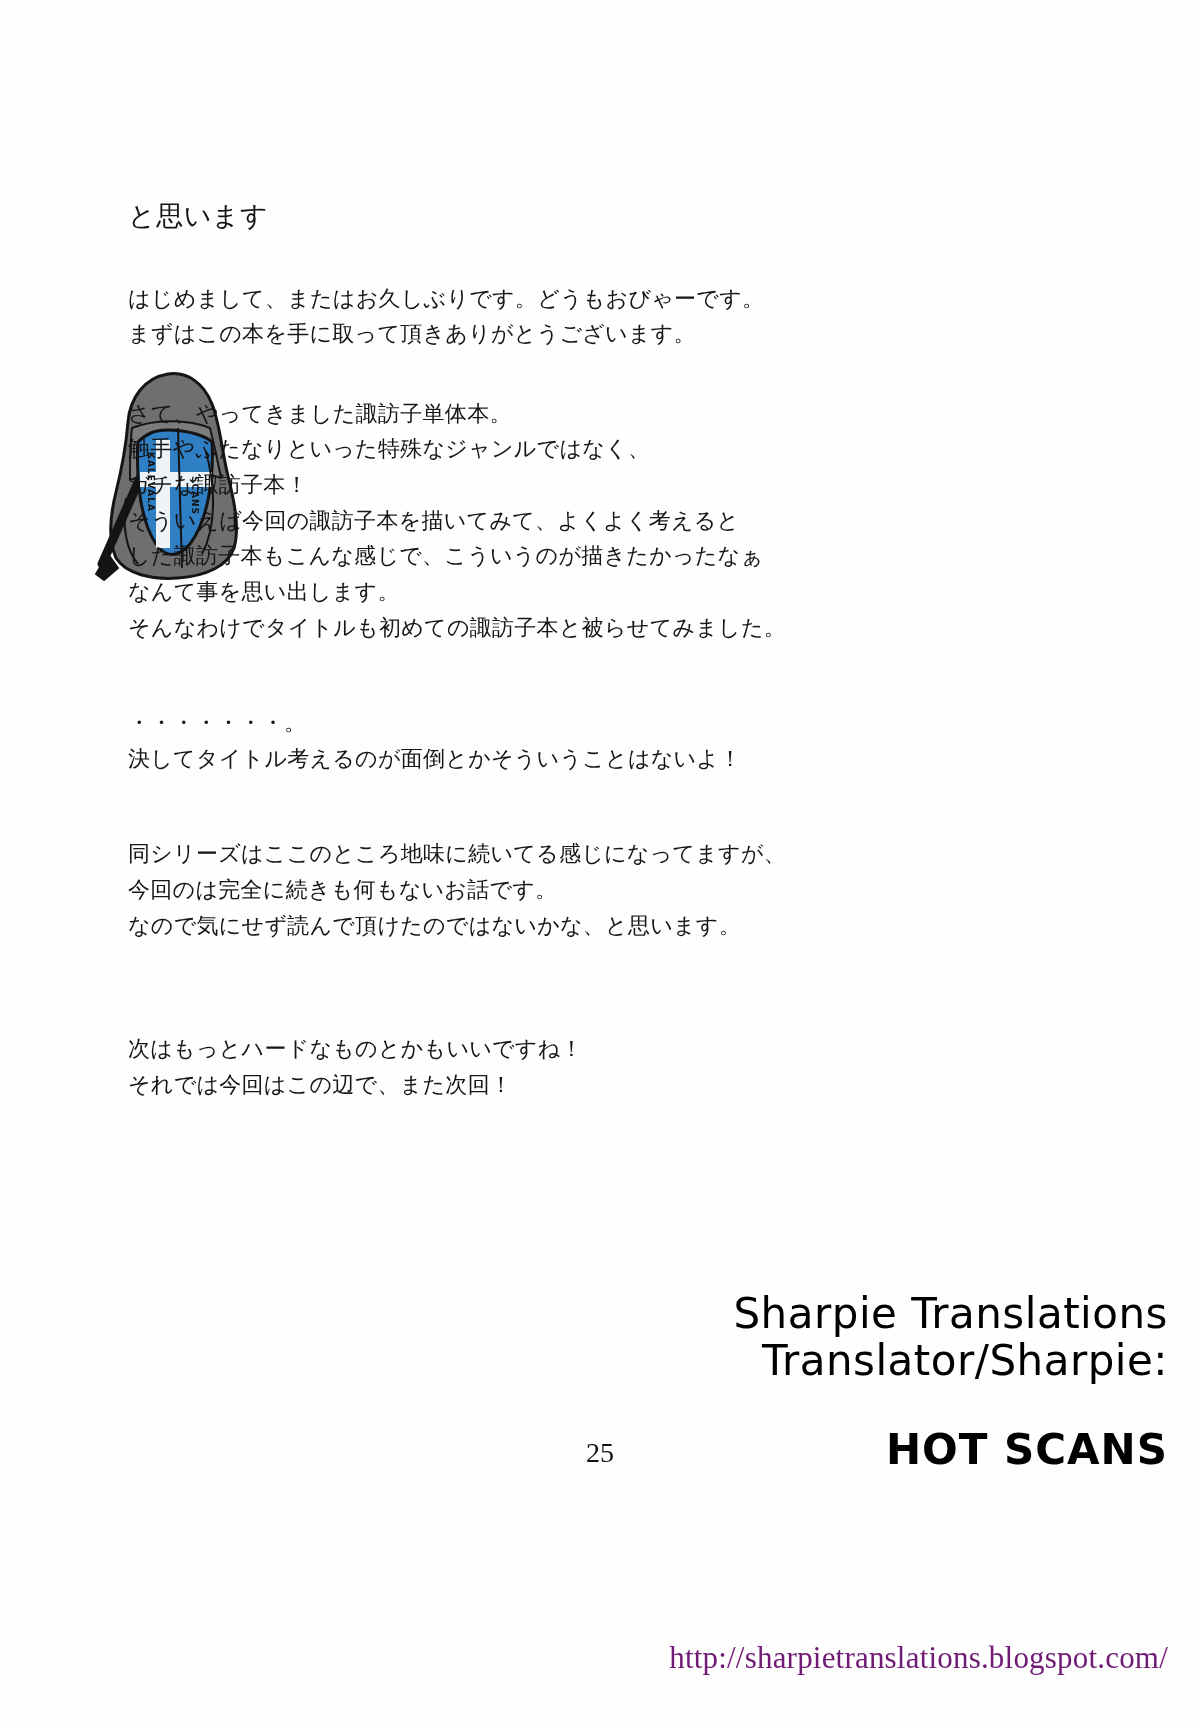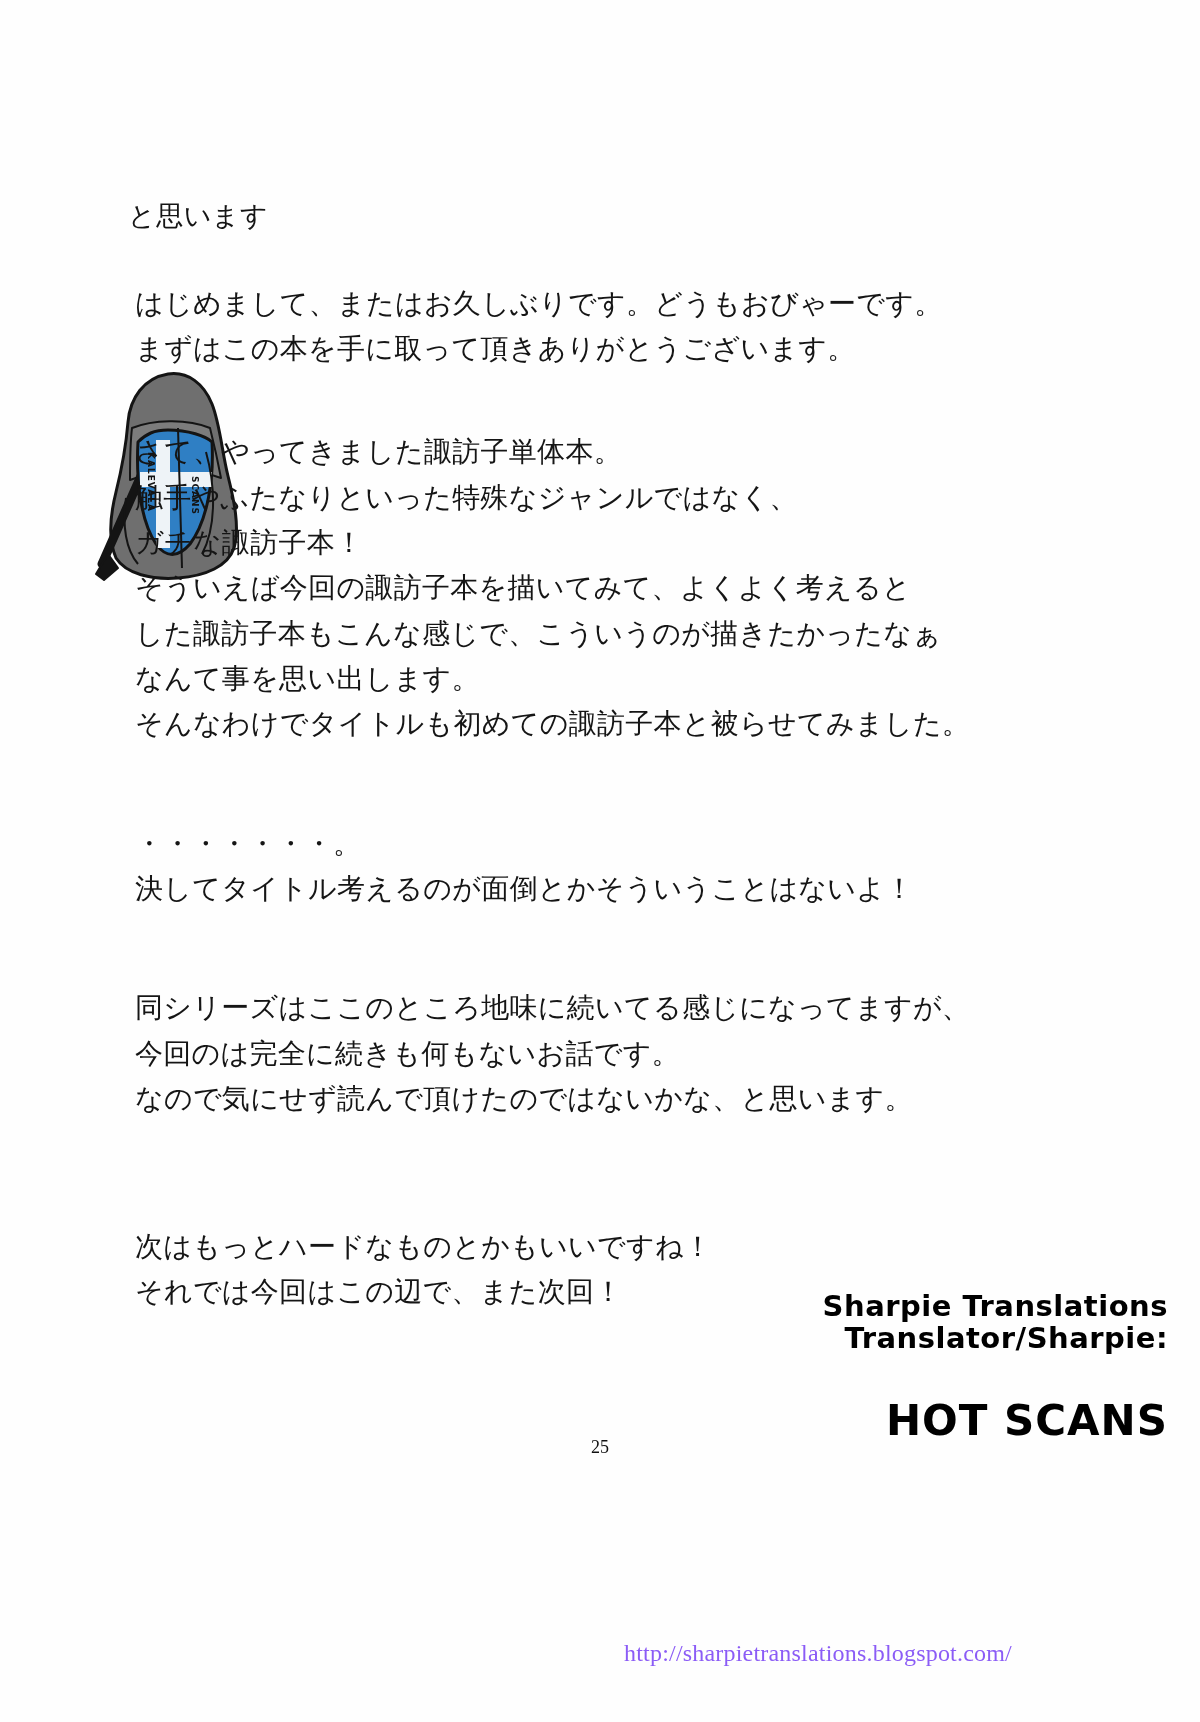--- a/index.html
+++ b/index.html
@@ -33,25 +33,25 @@
   .heading {
     font-size: 27px;
     line-height: 1.5;
     letter-spacing: 0.5px;
     color: #151515;
     margin: 0 0 44px 0;
     font-weight: 400;
   }
 
   .para {
-    font-size: 28px;
+    font-size: 22px;
     line-height: 1.62;
     letter-spacing: 0.3px;
     color: #151515;
-    margin: 7px;
+    margin: 0;
     white-space: pre-line;
   }
   .gap-md { height: 44px; }
   .gap-lg { height: 60px; }
 
   
   .emblem {
     position: absolute;
     left: 82px;
     top: 368px;
@@ -60,61 +60,61 @@
     pointer-events: none;
   }
 
   
   .page-number {
     position: absolute;
     left: 0;
     right: 0;
     top: 1437px;
     text-align: center;
-    font-size: 18px;
+    font-size: 28px;
     font-family: "Liberation Serif", serif;
     color: #111;
   }
 
   
   .credits {
     position: absolute;
     right: 32px;
     top: 1290px;
     width: 640px;
     text-align: right;
     color: #000;
   }
   .credit-line {
     font-family: "DejaVu Sans", sans-serif;
-    font-weight: 700;
-    font-size: 29px;
+    font-weight: 400;
+    font-size: 42px;
     line-height: 1.12;
     letter-spacing: 0.5px;
     white-space: nowrap;
   }
   .credit-name {
     font-family: "DejaVu Sans", sans-serif;
     font-weight: 700;
     font-size: 42px;
     line-height: 1.12;
     letter-spacing: 1px;
     margin-top: 42px;
     white-space: nowrap;
   }
   .credit-url {
     position: absolute;
     right: 32px;
     top: 1640px;
     width: 700px;
-    text-align: center;
+    text-align: right;
     font-family: "Liberation Serif", serif;
-    font-size: 24px;
+    font-size: 31px;
     letter-spacing: 0.2px;
-    color: #8b5cf6;
+    color: #701a75;
     white-space: nowrap;
   }
 </style>
 </head>
 <body>
 
 <div class="page">
 
   <div class="emblem">
     <svg viewBox="0 0 190 230" width="190" height="230" aria-hidden="true">

